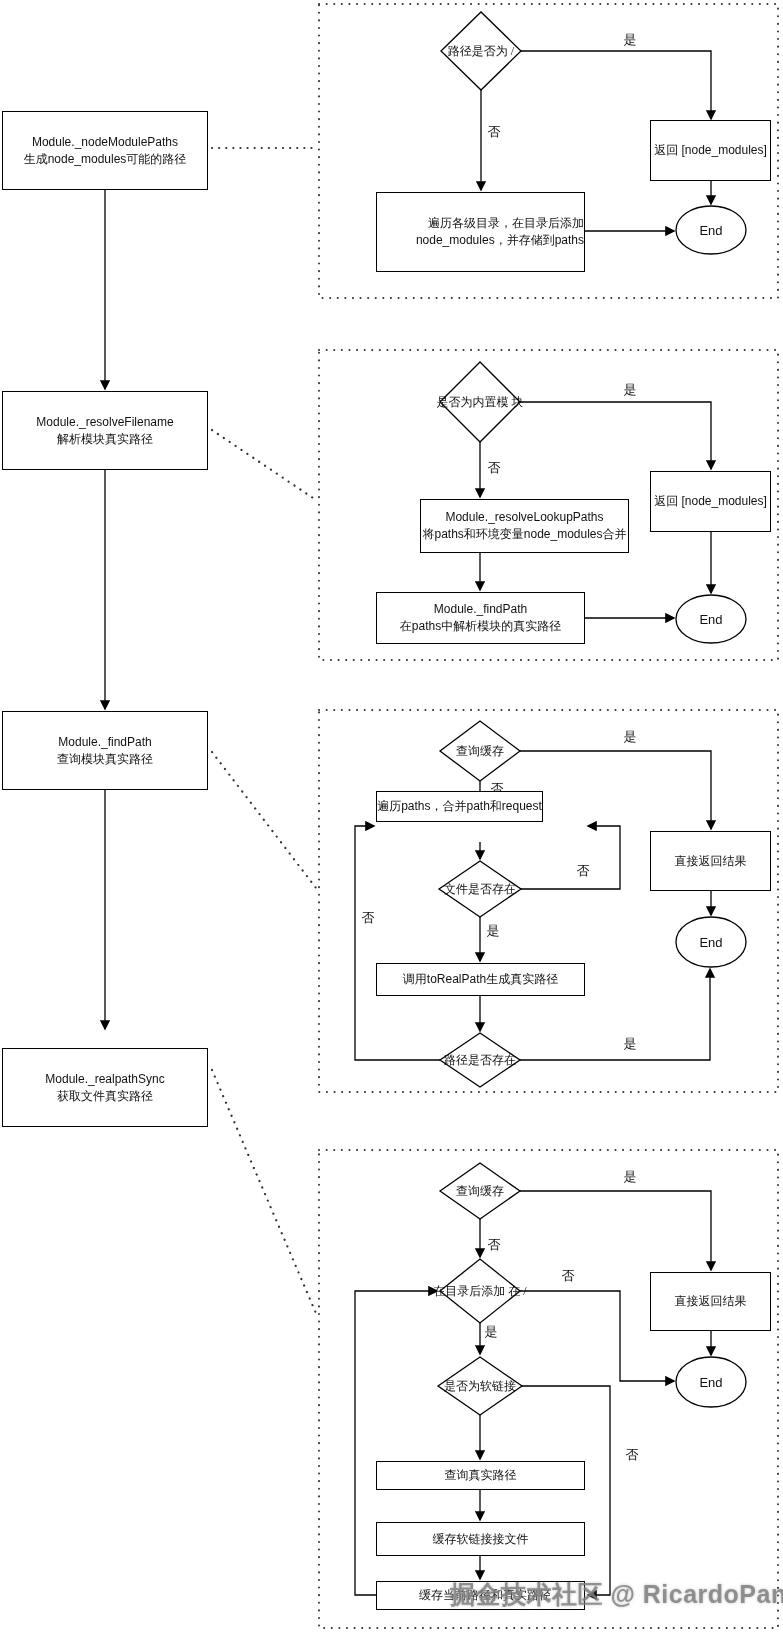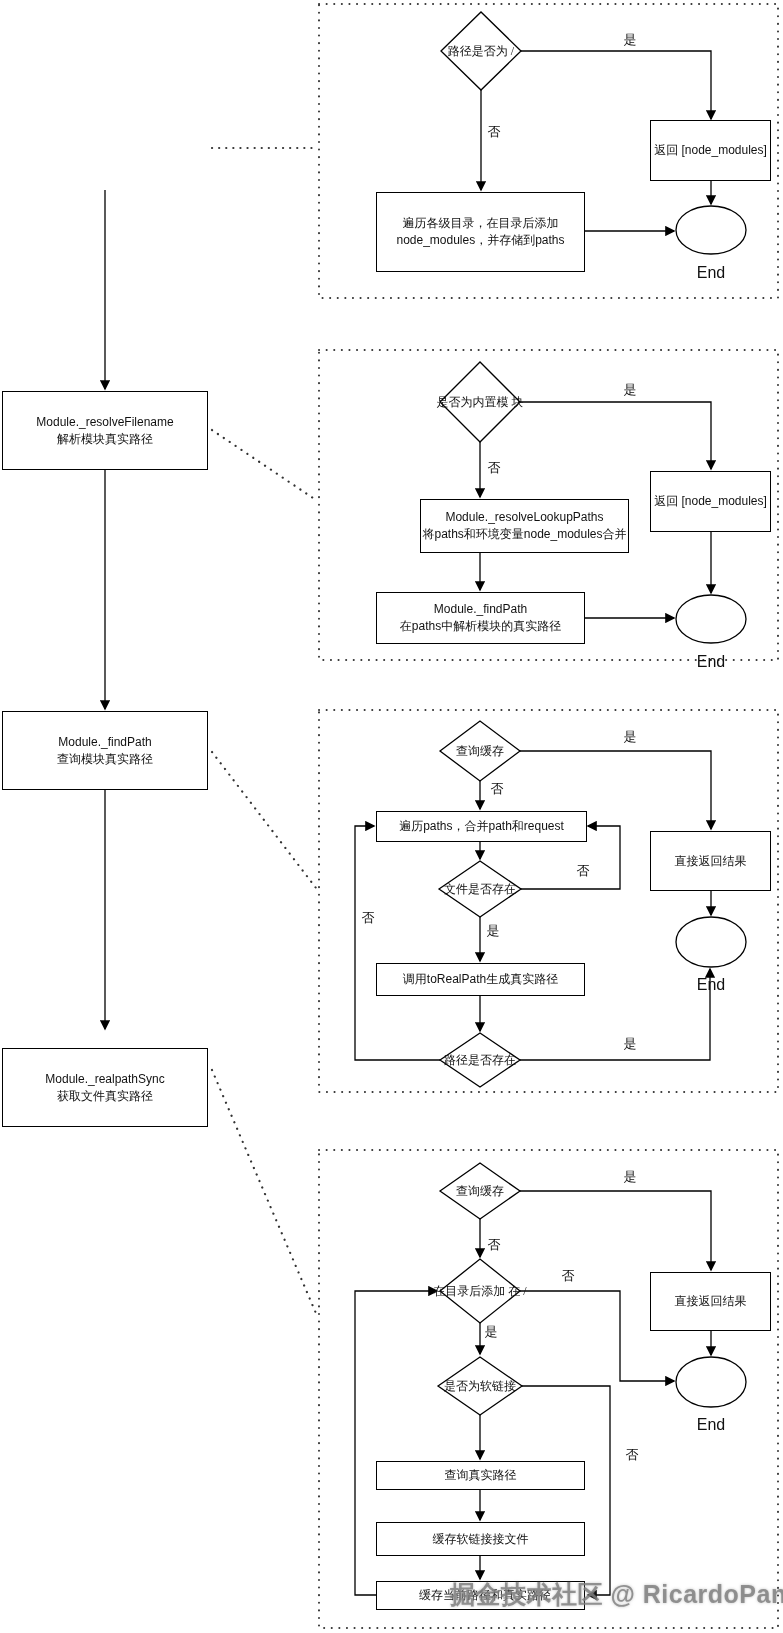--- a/index.html
+++ b/index.html
@@ -34,22 +34,21 @@
   }
   .lbl{
     position:absolute;
     transform:translate(-50%,-50%);
     font-size:13px;
     white-space:nowrap;
   }
   .endlbl{
     position:absolute;
     transform:translate(-50%,-50%);
-    font-size:16px;
-    margin-top:43px;
+    font-size:13px;
   }
   .watermark{
     position:absolute;
     left:450px;top:1578px;
     font-size:25px;font-weight:bold;
     letter-spacing:0.5px;
     color:rgba(125,125,125,0.80);
     text-shadow:0 0 3px rgba(140,140,140,0.55);
     white-space:nowrap;
   }
@@ -131,40 +130,44 @@
     </g>
 
     <g stroke="#000" stroke-width="1.3" fill="#ffffff">
       <ellipse cx="711" cy="230" rx="35" ry="24"></ellipse>
       <ellipse cx="711" cy="619" rx="35" ry="24"></ellipse>
       <ellipse cx="711" cy="942" rx="35" ry="25"></ellipse>
       <ellipse cx="711" cy="1382" rx="35" ry="25"></ellipse>
     </g>
   </svg>
 
+  <div class="box" style="left:2px;top:111px;width:206px;height:79px;">
+    <span class="bl">Module._nodeModulePaths</span>
+    <span class="bl">生成node_modules可能的路径</span>
+  </div>
   <div class="box" style="left:2px;top:391px;width:206px;height:79px;">
     <span class="bl">Module._resolveFilename</span>
     <span class="bl">解析模块真实路径</span>
   </div>
   <div class="box" style="left:2px;top:711px;width:206px;height:79px;">
     <span class="bl">Module._findPath</span>
     <span class="bl">查询模块真实路径</span>
   </div>
   <div class="box" style="left:2px;top:1031px;width:206px;height:79px;margin-top:17px;">
     <span class="bl">Module._realpathSync</span>
     <span class="bl">获取文件真实路径</span>
   </div>
 
   <div class="dtext" style="left:481px;top:51px;">路径是否为 /</div>
   <div class="lbl" style="left:630px;top:40px;">是</div>
   <div class="lbl" style="left:494px;top:132px;">否</div>
   <div class="box" style="left:650px;top:120px;width:121px;height:61px;">
     <span class="bl">返回 [node_modules]</span>
   </div>
-  <div class="box" style="left:376px;top:192px;width:209px;height:80px;">
+  <div class="box" style="left:376px;top:192px;width:209px;height:80px;align-items:flex-end;">
     <span class="bl">遍历各级目录，在目录后添加</span>
     <span class="bl">node_modules，并存储到paths</span>
   </div>
   <div class="endlbl" style="left:711px;top:230px;">End</div>
 
   <div class="dtext" style="left:480px;top:402px;">
     <span class="bl">是否为内置模</span>
     <span class="bl">块</span>
   </div>
   <div class="lbl" style="left:630px;top:390px;">是</div>
@@ -181,21 +184,21 @@
     <span class="bl">在paths中解析模块的真实路径</span>
   </div>
   <div class="endlbl" style="left:711px;top:619px;">End</div>
 
   <div class="dtext" style="left:480px;top:751px;">查询缓存</div>
   <div class="lbl" style="left:630px;top:737px;">是</div>
   <div class="lbl" style="left:497px;top:789px;">否</div>
   <div class="box" style="left:650px;top:831px;width:121px;height:60px;">
     <span class="bl">直接返回结果</span>
   </div>
-  <div class="box" style="left:376px;top:811px;width:211px;height:31px;">
+  <div class="box" style="left:376px;top:791px;width:167px;height:31px;">
     <span class="bl">遍历paths，合并path和request</span>
   </div>
   <div class="dtext" style="left:480px;top:889px;">文件是否存在</div>
   <div class="lbl" style="left:583px;top:871px;">否</div>
   <div class="lbl" style="left:493px;top:931px;">是</div>
   <div class="lbl" style="left:368px;top:918px;">否</div>
   <div class="box" style="left:376px;top:963px;width:209px;height:33px;">
     <span class="bl">调用toRealPath生成真实路径</span>
   </div>
   <div class="dtext" style="left:480px;top:1060px;">路径是否存在</div>

